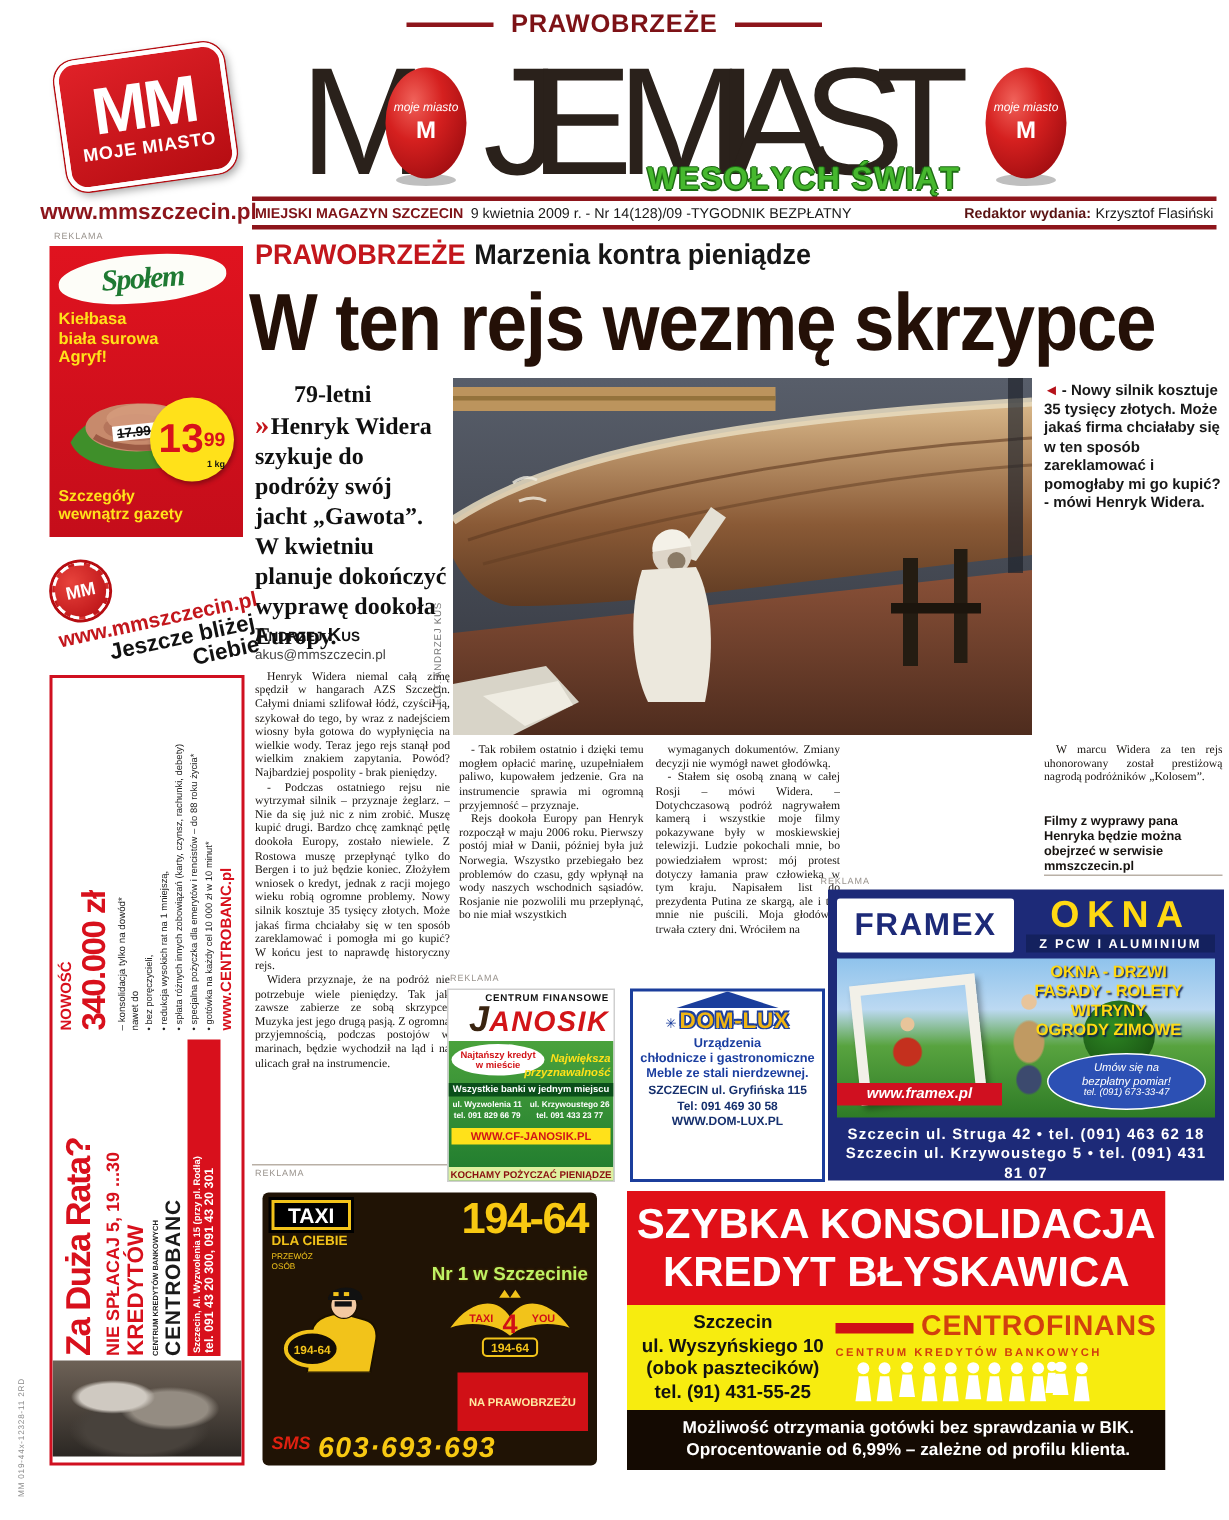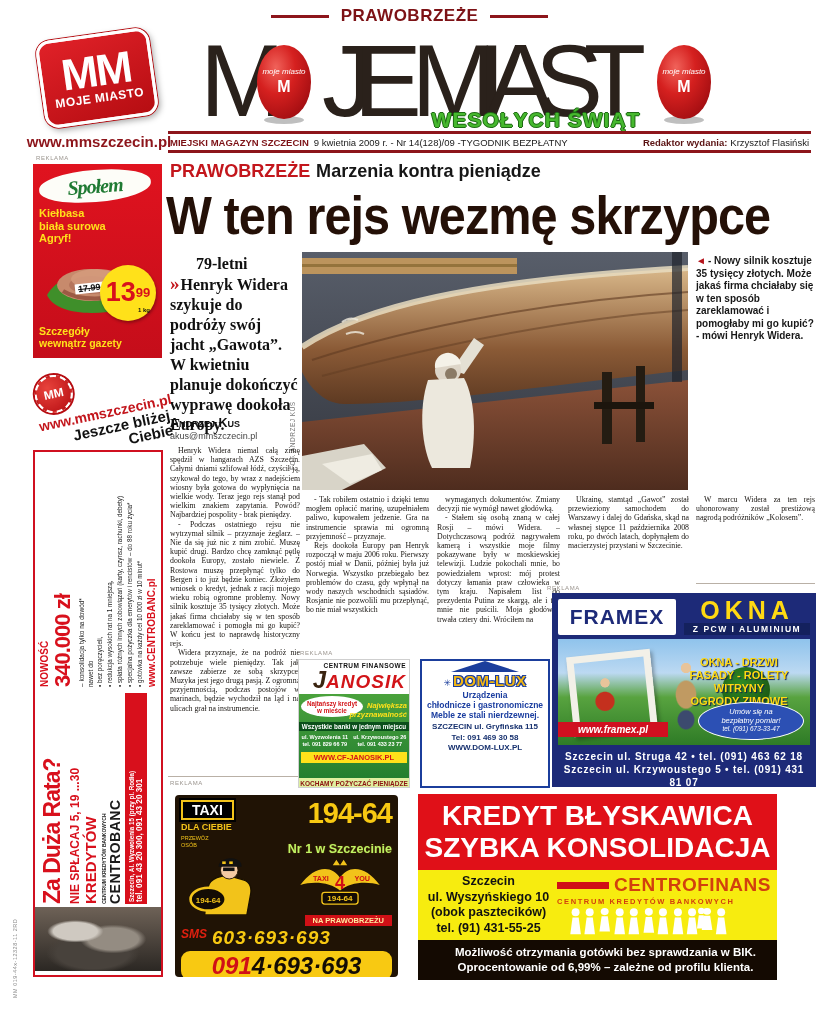--- a/index.html
+++ b/index.html
@@ -162,42 +162,42 @@
     box-shadow:2px 3px 4px rgba(0,0,0,.35); }
   .fx-kid1 { position:absolute; left:30px; top:38px; width:34px; height:42px;
     background:radial-gradient(9px 9px at 50% 14%, #e8c49a 0 48%, transparent 55%),
                radial-gradient(15px 15px at 50% 58%, #c4301e 0 60%, transparent 68%); }
   .fx-kid2 { position:absolute; left:106px; top:22px; width:44px; height:70px;
     background:radial-gradient(10px 10px at 50% 10%, #e8c49a 0 48%, transparent 55%),
                radial-gradient(16px 22px at 50% 48%, #c09a62 0 60%, transparent 68%),
                radial-gradient(14px 16px at 50% 84%, #3c4a6e 0 55%, transparent 65%); }
   .fx-tree { position:absolute; right:40px; top:28px; width:48px; height:46px; border-radius:50%;
     background:radial-gradient(circle at 40% 35%, #2e8a24, #164910); }
-  .fx-list { position:absolute; right:2px; top:17px; width:138px; text-align:center; color:#ffd912; font-weight:bold;
+  .fx-list { position:absolute; right:2px; top:3px; width:138px; text-align:center; color:#ffd912; font-weight:bold;
     font-size:11px; line-height:13px; text-shadow:1px 1px 1px #12204f; }
   .fx-oval { position:absolute; right:6px; bottom:5px; width:106px; height:38px; background:#2c50b4; border:1px solid #fff;
     border-radius:50%; color:#fff; font-style:italic; text-align:center; padding-top:5px; font-size:7.5px; line-height:8.5px; }
   .fx-oval .t { font-size:6.5px; }
   .fx-red { position:absolute; left:0; bottom:8px; width:110px; background:#d01020; color:#fff; font-style:italic;
     font-weight:bold; font-size:10px; text-align:center; padding:2px 0; }
   .fx-addr { margin-top:5px; text-align:center; color:#fff; font-weight:bold; font-size:10px; line-height:13px; letter-spacing:.8px; }
 
   
   .taxi { left:175px; top:795px; width:223px; height:182px; background:#201305; border-radius:4px; padding:5px 6px; overflow:hidden; }
   .tx-row1 { display:flex; }
   .tx-left { width:80px; }
   .tx-box { display:inline-block; background:#000; color:#fff; font-weight:bold; font-size:14px; padding:0 9px;
     border:2px solid #f2c31a; box-shadow:0 0 0 2px #000; }
   .tx-dla { color:#f2c31a; font-weight:bold; font-size:9px; margin-top:2px; }
   .tx-prz { color:#f2c31a; font-size:5.5px; line-height:6.5px; margin-top:3px; }
   .tx-right { flex:1; text-align:right; }
   .tx-num { color:#f8c912; font-weight:bold; font-size:29px; line-height:26px; letter-spacing:-1px; }
   .tx-nr1 { color:#bef264; font-weight:bold; font-size:12.5px; text-shadow:0 0 2px #5a3a00; margin-top:16px; }
   .tx-row2 { display:flex; align-items:center; margin-top:1px; }
-  .tx-area { margin-left:auto; background:#d01016; color:#ffe9a0; font-weight:bold; font-size:7.5px; padding:1px 8px; }
+  .tx-area { margin-left:auto; background:#d01016; color:#ffe9a0; font-weight:bold; font-size:7.5px; padding:15px 8px; }
   .tx-sms { display:flex; align-items:flex-start; gap:5px; margin-top:1px; }
   .tx-sms .s { color:#e02010; font-weight:bold; font-style:italic; font-size:12px; }
   .tx-sms .n { color:#f8c912; font-weight:bold; font-style:italic; font-size:19px; letter-spacing:1px; }
   .tx-pill { margin-top:2px; background:#f8c912; border-radius:9px; height:29px; display:flex; align-items:center; justify-content:center;
     font-weight:bold; font-style:italic; font-size:24px; letter-spacing:0; }
   .tx-pill .p1 { color:#d01016; } .tx-pill .p2 { color:#140c04; }
   .tx-site { margin-top:2px; text-align:center; font-weight:bold; font-size:13px; color:#fff; letter-spacing:1px; }
   .tx-site .four { color:#e84610; }
 
   
@@ -339,26 +339,24 @@
     <p>Widera przyznaje, że na podróż nie potrzebuje wiele pieniędzy. Tak jak zawsze zabierze ze sobą skrzypce. Muzyka jest jego drugą pasją. Z ogromną przyjemnością, podczas postojów w marinach, będzie wychodził na ląd i na ulicach grał na instrumencie.</p>
   </div>
   <div class="abs bodycol c2">
     <p>- Tak robiłem ostatnio i dzięki temu mogłem opłacić marinę, uzupełniałem paliwo, kupowałem jedzenie. Gra na instrumencie sprawia mi ogromną przyjemność – przyznaje.</p>
     <p>Rejs dookoła Europy pan Henryk rozpoczął w maju 2006 roku. Pierwszy postój miał w Danii, później była już Norwegia. Wszystko przebiegało bez problemów do czasu, gdy wpłynął na wody naszych wschodnich sąsiadów. Rosjanie nie pozwolili mu przepłynąć, bo nie miał wszystkich</p>
   </div>
   <div class="abs bodycol c3">
     <p>wymaganych dokumentów. Zmiany decyzji nie wymógł nawet głodówką.</p>
     <p>- Stałem się osobą znaną w całej Rosji – mówi Widera. – Dotychczasową podróż nagrywałem kamerą i wszystkie moje filmy pokazywane były w moskiewskiej telewizji. Ludzie pokochali mnie, bo powiedziałem wprost: mój protest dotyczy łamania praw człowieka w tym kraju. Napisałem list do prezydenta Putina ze skargą, ale i tak mnie nie puścili. Moja głodówka trwała cztery dni. Wróciłem na</p>
   </div>
-  <div class="abs bodycol c4">
-    <p>Ukrainę, stamtąd „Gawot” został przewieziony samochodem do Warszawy i dalej do Gdańska, skąd na własnej stępce 11 października 2008 roku, po dwóch latach, dopłynąłem do macierzystej przystani w Szczecinie.</p>
-  </div>
   <div class="abs bodycol c5">
     <p>W marcu Widera za ten rejs uhonorowany został prestiżową nagrodą podróżników „Kolosem”.</p>
   </div>
+  <div class="abs c5note">Filmy z wyprawy pana Henryka będzie można obejrzeć w serwisie mmszczecin.pl</div>
 
   <div class="abs hr-thin hr-c5"></div>
   <div class="abs hr-thin hr-c1"></div>
 
   <div class="abs reklama" style="left:36px; top:155px;">REKLAMA</div>
   <div class="abs reklama" style="left:300px; top:650px;">REKLAMA</div>
   <div class="abs reklama" style="left:547px; top:585px;">REKLAMA</div>
   <div class="abs reklama" style="left:170px; top:780px;">REKLAMA</div>
 
   <div class="abs spolem">
@@ -565,22 +563,22 @@
       <span class="p1">091</span>
         <span class="p2">4·693·693</span>
     </div>
     <div class="tx-site">
       <span>www.taxi</span><span class="four">4</span><span>you.pl</span>
     </div>
   </div>
 
   <div class="abs kredyt">
     <div class="kr-red">
+      <div>SZYBKA KONSOLIDACJA</div>
       <div>KREDYT BŁYSKAWICA</div>
-      <div>SZYBKA KONSOLIDACJA</div>
     </div>
     <div class="kr-yellow">
       <div class="kr-addr">
         <div>Szczecin</div>
         <div>ul. Wyszyńskiego 10</div>
         <div>(obok pasztecików)</div>
         <div>tel. (91) 431-55-25</div>
       </div>
       <div class="kr-right">
         <div class="kr-brandrow">

